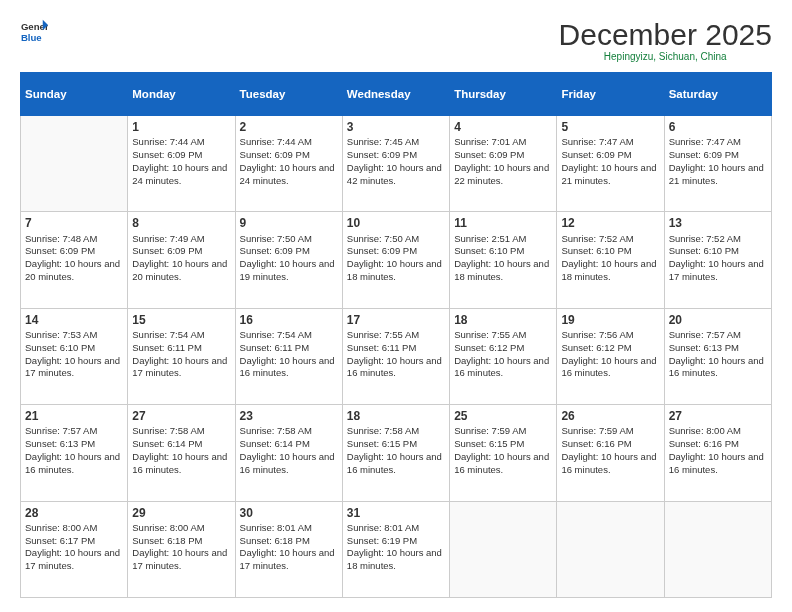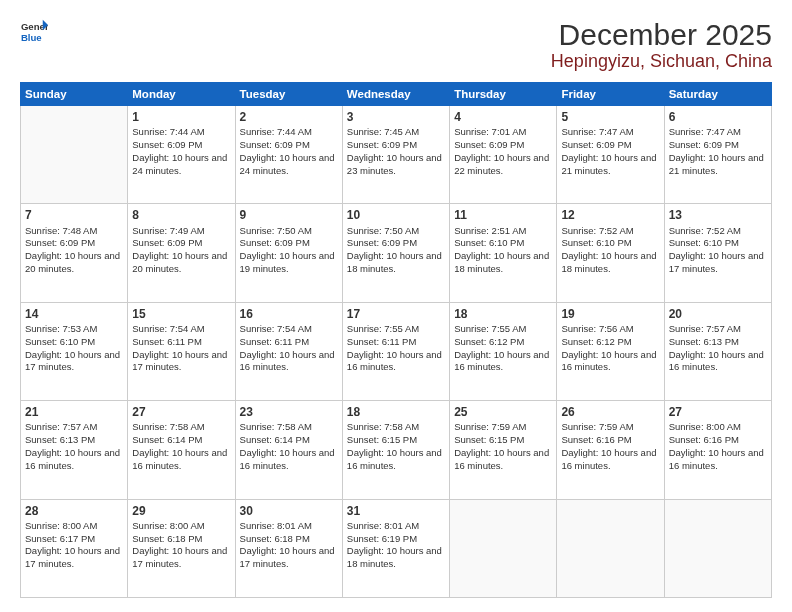--- a/index.html
+++ b/index.html
@@ -35,37 +35,37 @@
     .title-block {
       text-align: right;
     }
     .month-title {
       font-size: 30px;
       font-weight: 300;
       color: #333;
       line-height: 1.1;
     }
     .location {
-      font-size: 18px;
-      color: #7f1d1d;
+      font-size: 10px;
+      color: #15803d;
       text-align: center;
     }
     .calendar {
       flex: 1;
       border: 1px solid #ccc;
       border-collapse: collapse;
       width: 100%;
       table-layout: fixed;
     }
     .calendar th {
       background: #1565c0;
       color: #fff;
       font-size: 11.5px;
       font-weight: 600;
-      padding: 5px 4px;
+      padding: 15px 4px;
       text-align: left;
       border: 1px solid #1565c0;
     }
     .calendar td {
       border: 1px solid #ccc;
       vertical-align: top;
       padding: 3px 4px;
       font-size: 9.5px;
       color: #333;
       line-height: 1.35;
@@ -120,21 +120,21 @@
           <td>
             <span class="day-num">2</span>
             <div>Sunrise: 7:44 AM</div>
             <div>Sunset: 6:09 PM</div>
             <div>Daylight: 10 hours and 24 minutes.</div>
           </td>
           <td>
             <span class="day-num">3</span>
             <div>Sunrise: 7:45 AM</div>
             <div>Sunset: 6:09 PM</div>
-            <div>Daylight: 10 hours and 23 minutes.</div>
+            <div>Daylight: 10 hours and 42 minutes.</div>
           </td>
           <td>
             <span class="day-num">4</span>
             <div>Sunrise: 7:01 AM</div>
             <div>Sunset: 6:09 PM</div>
             <div>Daylight: 10 hours and 22 minutes.</div>
           </td>
           <td>
             <span class="day-num">5</span>
             <div>Sunrise: 7:47 AM</div>

